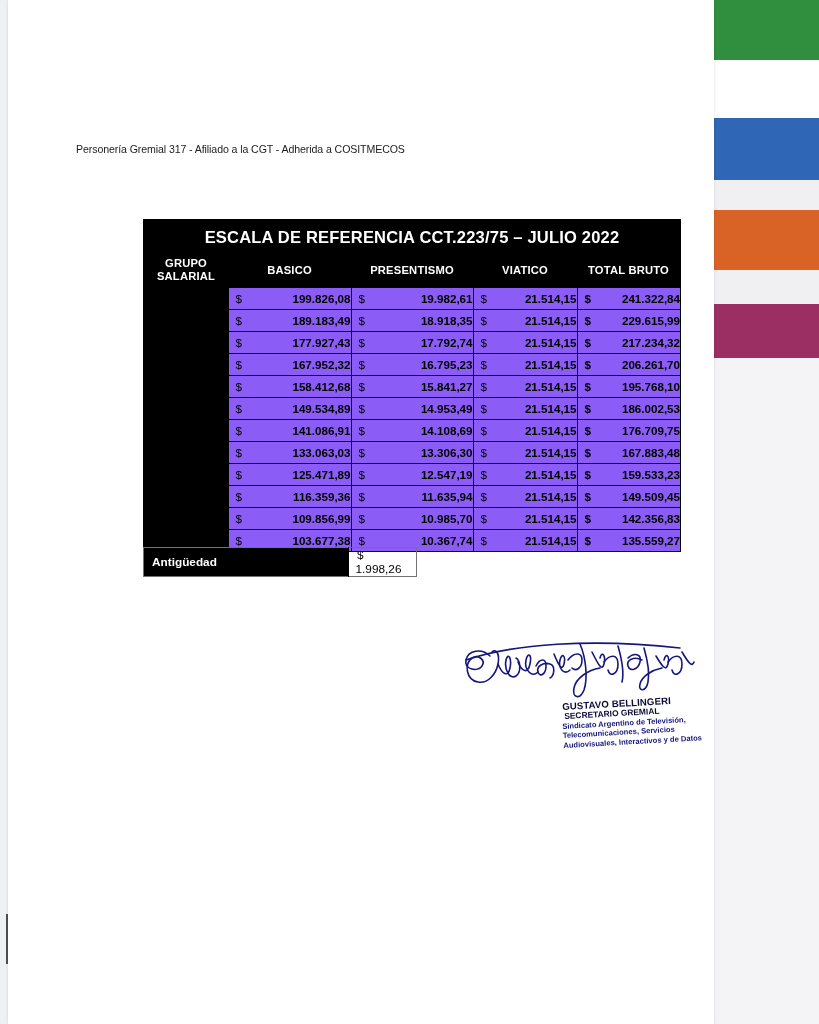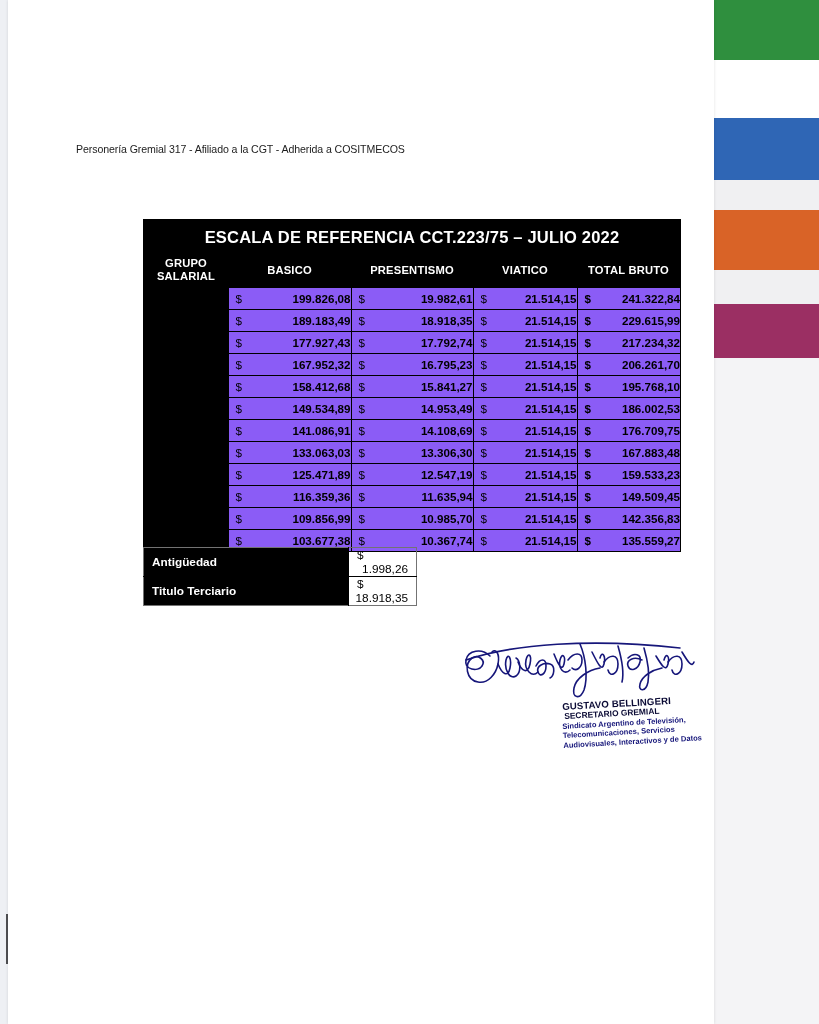--- a/index.html
+++ b/index.html
@@ -171,21 +171,21 @@
   }
   .extras tr:last-child td.lbl { border-bottom: 0; }
   .extras td.amt {
     border-left: 1px solid #000;
     border-bottom: 1px solid #000;
     padding-right: 8px;
     color: #000;
   }
   .extras tr:last-child td.amt { border-bottom: 0; }
   .extras td.amt .cur { float: left; padding-left: 8px; }
-  .extras td.amt .val { display: block; text-align: right; }
+  .extras td.amt .val { display: block; text-align: center; }
 
   
   .sig-block {
     position: absolute;
     left: 452px;
     top: 638px;
     width: 275px;
     height: 120px;
   }
   .sig-svg { position: absolute; left: 0; top: 0; }
@@ -510,27 +510,20 @@
     </table>
   </div>
 
   <table class="extras">
     <tbody id="extras-body">
         <tr>
           <td class="lbl">Antigüedad</td>
           <td class="amt">
             <span class="cur">$</span>
             <span class="val">1.998,26</span>
-          </td>
-        </tr>
-        <tr>
-          <td class="lbl">Titulo Terciario</td>
-          <td class="amt">
-            <span class="cur">$</span>
-            <span class="val">18.918,35</span>
           </td>
         </tr>
       </tbody>
   </table>
 
   <div class="sig-block">
     <svg class="sig-svg" width="275" height="70" viewBox="0 0 275 70" xmlns="http://www.w3.org/2000/svg">
       <g fill="none" stroke="#16167a" stroke-width="1.6" stroke-linecap="round">
         <path d="M38,18 C30,10 16,12 14,22 C12,32 26,34 30,28 C34,22 26,16 20,20 C12,26 14,42 26,44 C36,46 44,36 46,26 C48,16 44,10 40,14"></path>
         <path d="M46,26 C50,36 56,40 58,30 C60,20 56,14 54,22 C52,32 58,42 64,38 C70,34 68,22 64,20"></path>

